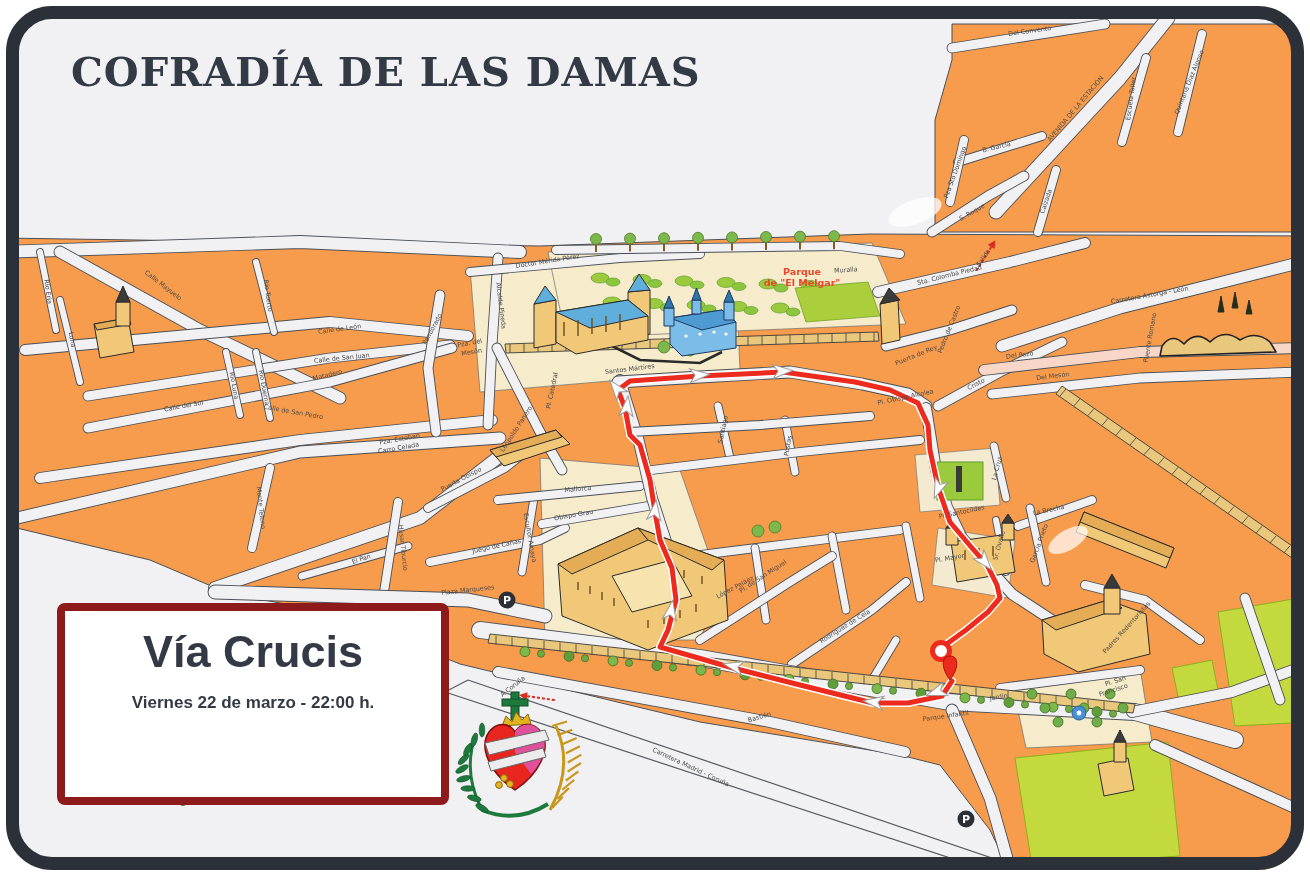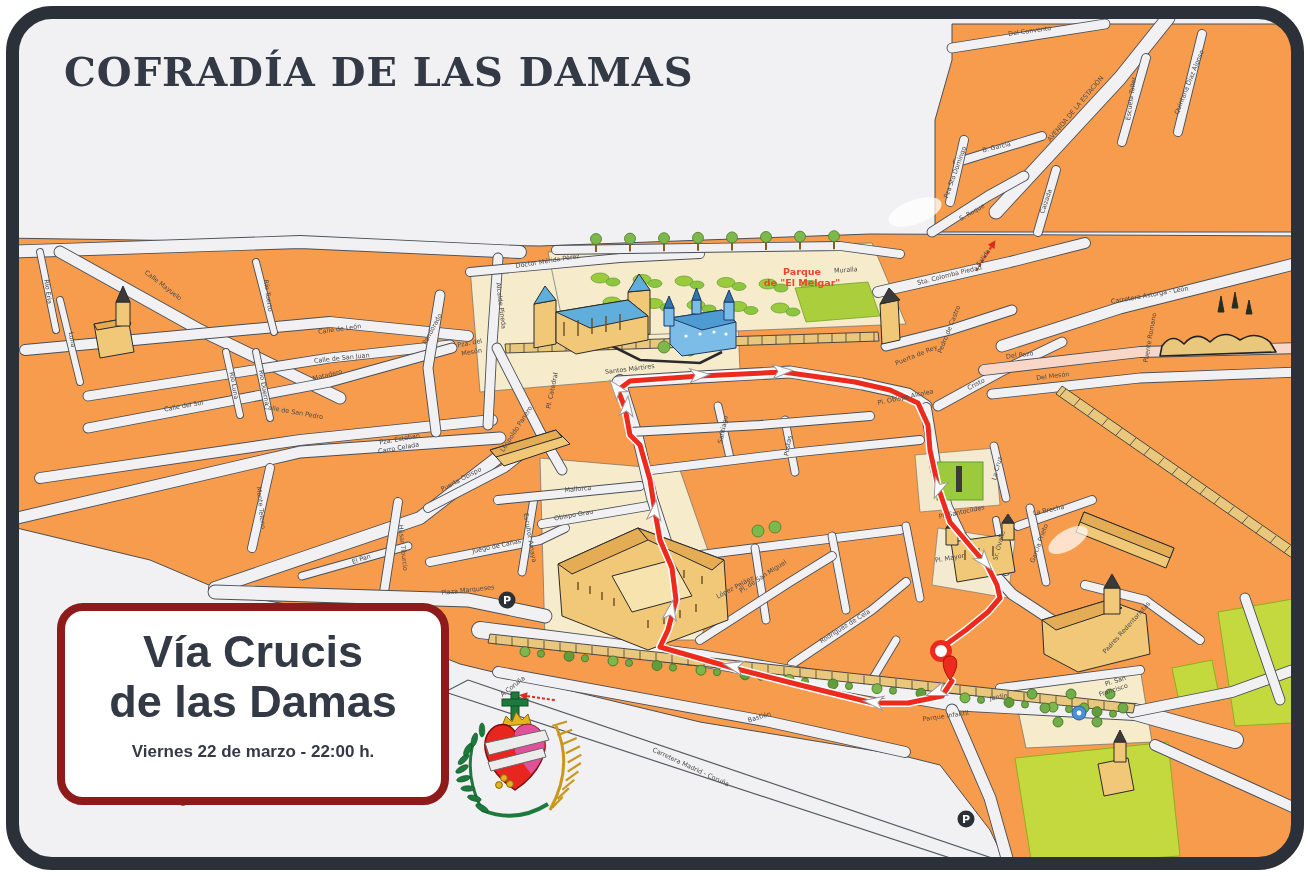--- a/index.html
+++ b/index.html
@@ -3,25 +3,25 @@
 <meta charset="utf-8">
 <style>
   html,body{margin:0;padding:0;background:#ffffff;}
   .poster{position:relative;width:1310px;height:876px;background:#ffffff;overflow:hidden;
           font-family:"Liberation Sans","DejaVu Sans",sans-serif;}
   .map-clip{position:absolute;left:6px;top:6px;right:6px;bottom:6px;border-radius:46px;
             overflow:hidden;background:#f1f1f3;}
   .map-clip svg{position:absolute;left:-6px;top:-6px;}
   .frame-border{position:absolute;left:6px;top:6px;right:6px;bottom:6px;
                 border:13px solid #2b3039;border-radius:46px;pointer-events:none;}
-  .title{position:absolute;left:64px;top:44px;color:#333a45;
+  .title{position:absolute;left:71px;top:44px;color:#333a45;
          font-family:"DejaVu Serif","Liberation Serif",serif;font-weight:700;
          font-size:40px;line-height:1.42;letter-spacing:1px;white-space:nowrap;}
   .event-box{position:absolute;left:57px;top:603px;width:376px;height:186px;
-             background:#ffffff;border:8px solid #8e1b1b;border-radius:26px;
+             background:#ffffff;border:8px solid #8e1b1b;border-radius:8px;
              text-align:center;color:#333a45;}
   .event-name{margin-top:16px;font-size:45px;font-weight:700;line-height:1.1;
               font-family:"Liberation Sans","DejaVu Sans",sans-serif;}
   .event-date{margin-top:16px;font-size:17px;font-weight:700;}
   .crest{position:absolute;left:452px;top:690px;width:130px;height:148px;}
   .slabel{font-family:"DejaVu Sans",sans-serif;font-size:6.4px;fill:#4a4a4a;text-anchor:middle;}
   .parklabel{font-family:"DejaVu Sans",sans-serif;font-size:9.5px;font-weight:700;
              fill:#e8472b;text-anchor:middle;}
 </style>
 </head>
@@ -596,21 +596,20 @@
     </svg>
   </div>
 
   <div class="title">
     <div>COFRADÍA DE LAS DAMAS</div>
   </div>
 
   <div class="event-box">
     <div class="event-name">
       <div>Vía Crucis</div>
-      <div>de las Damas</div>
     </div>
     <div class="event-date">Viernes 22 de marzo - 22:00 h.</div>
   </div>
 
   <svg class="crest" viewBox="0 0 130 148">
     <g>
       <rect x="59" y="2" width="8" height="28" fill="#1e7a3c" stroke="#0e4f24" stroke-width="1"></rect>
       <rect x="50" y="9" width="26" height="7" fill="#1e7a3c" stroke="#0e4f24" stroke-width="1"></rect>
     </g>
     <path d="M50,36 L54,26 L60,32 L64,22 L70,30 L76,24 L79,34 Z" fill="#e3b320" stroke="#8a6a10" stroke-width="1"></path>

